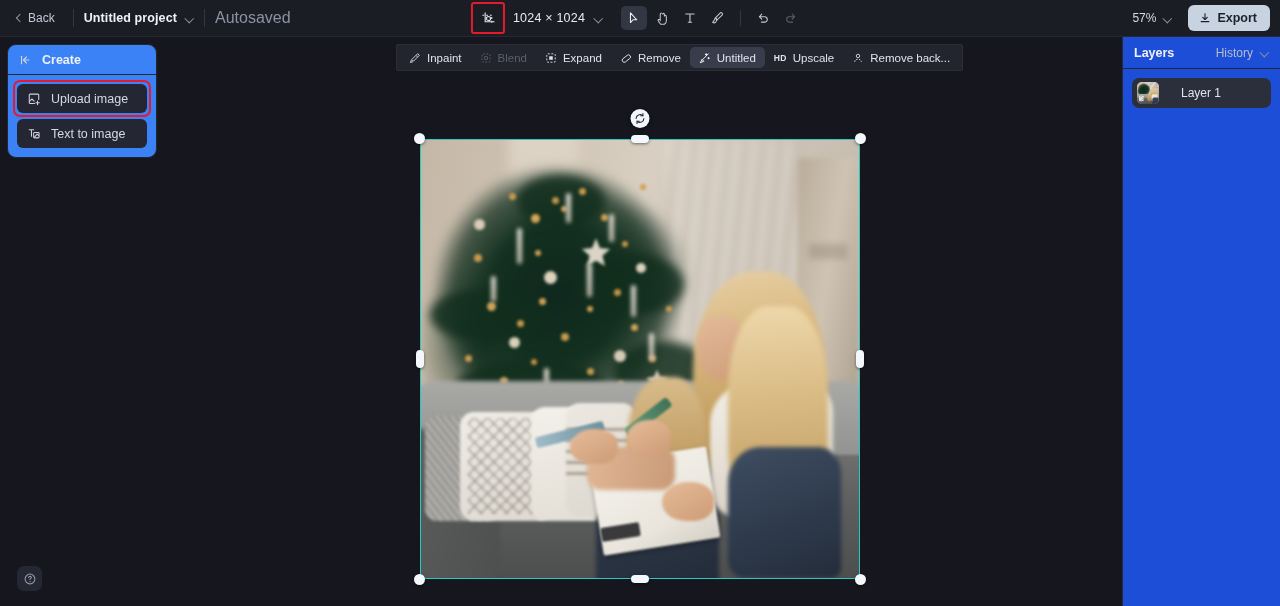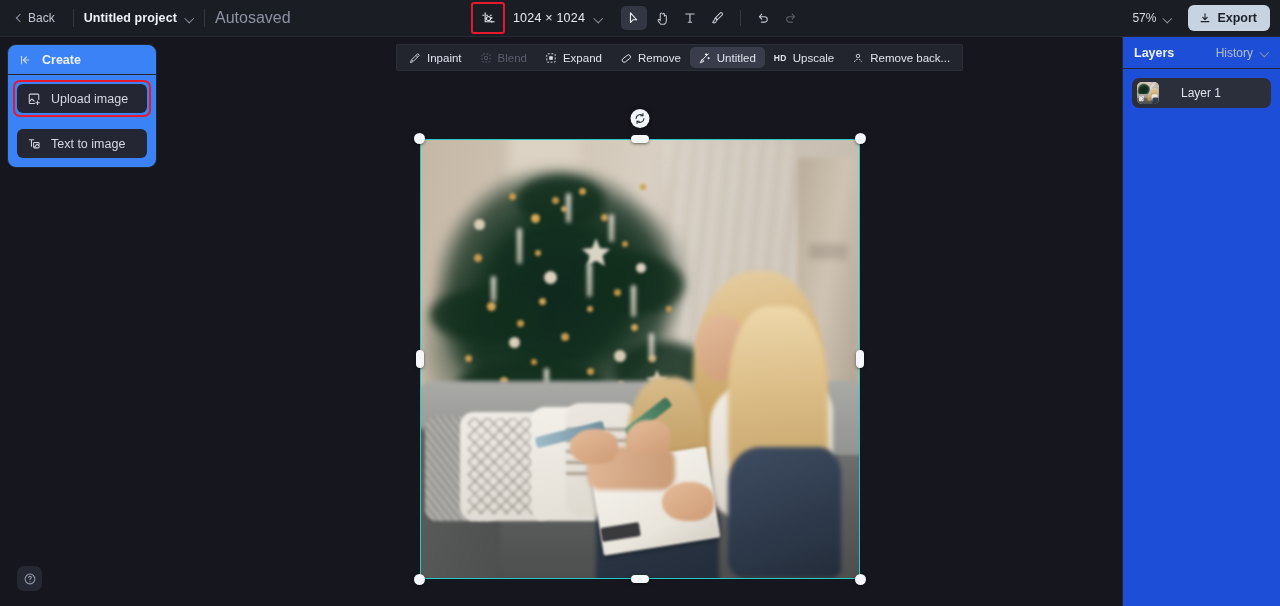--- a/index.html
+++ b/index.html
@@ -89,21 +89,21 @@
     background: #3b82f6; border-radius: 9px;
     border: 1px solid #23262f;
     padding-bottom: 9px;
   }
   .sb-head {
     display: flex; align-items: center; gap: 9px;
     height: 30px; padding: 0 11px; cursor: pointer;
     border-bottom: 1px solid #24272f;
   }
   .sb-head-label { color: #eef1f6; font-size: 12.5px; font-weight: bold; }
-  .sb-list { padding: 9px 9px 0 9px; display: flex; flex-direction: column; gap: 16px; }
+  .sb-list { padding: 9px 9px 0 9px; display: flex; flex-direction: column; gap: 6px; }
   .sb-item {
     position: relative;
     display: flex; align-items: center; gap: 10px;
     height: 29px; padding: 0 10px; border-radius: 6px;
     background: #242733; color: #d4d9e3; font-size: 12.5px; cursor: pointer;
   }
   .sb-item .redbox2 {
     position: absolute; left: -4px; top: -4px; right: -4px; bottom: -4px;
     border: 2px solid #e8192c; border-radius: 7px; pointer-events: none;
   }

